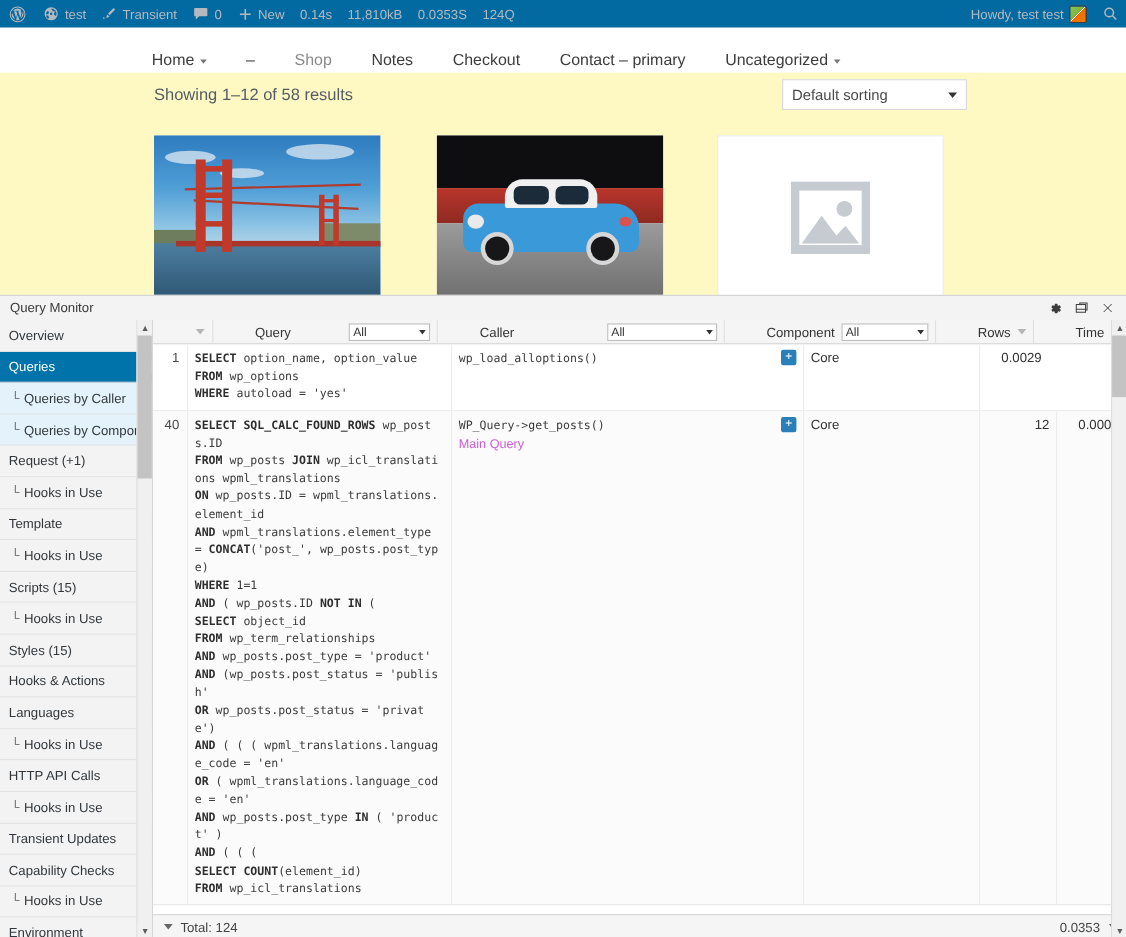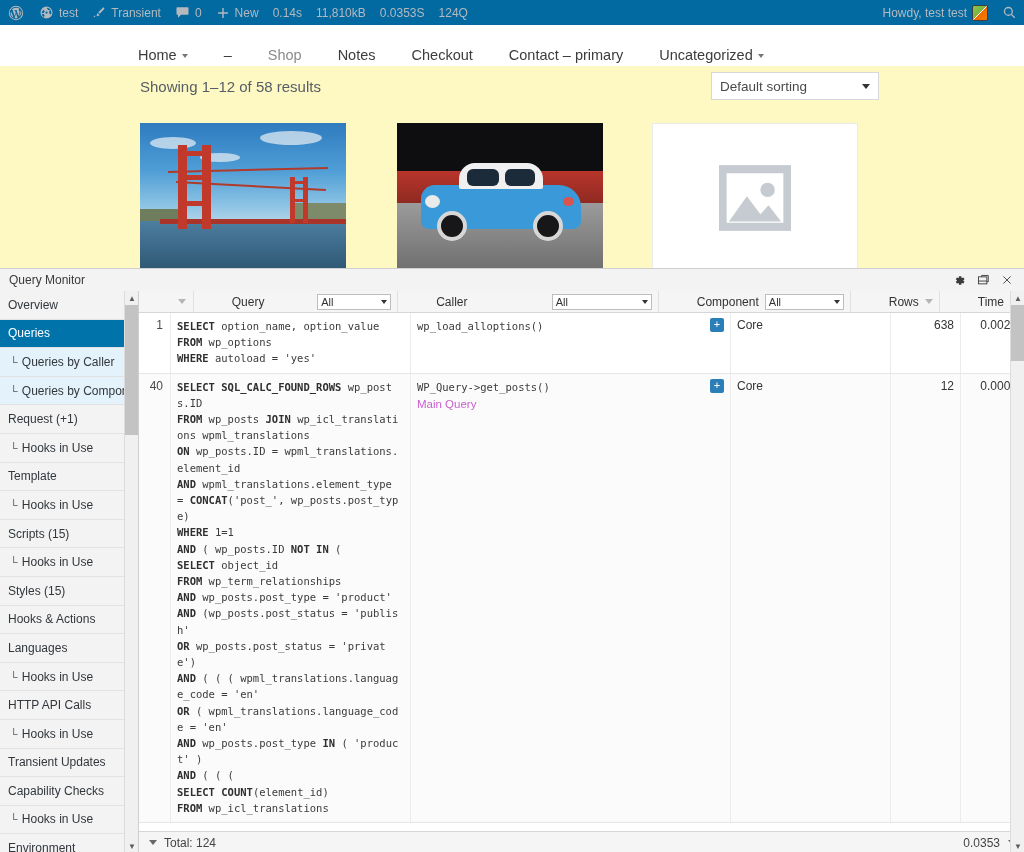--- a/index.html
+++ b/index.html
@@ -594,21 +594,20 @@
       <div id="qm-rows">
           <div class="qm-row">
             <div class="cell c-num">1</div>
             <div class="cell c-query">
               <div><span class="kw">SELECT</span> option_name, option_value</div>
               <div><span class="kw">FROM</span> wp_options</div>
               <div><span class="kw">WHERE</span> autoload = 'yes'</div>
             </div>
             <div class="cell c-caller"><span>wp_load_alloptions()</span><span class="toggle-plus">+</span></div>
             <div class="cell c-comp">Core</div>
-            <div class="cell c-rows">638</div>
             <div class="cell c-time">0.0029</div>
           </div>
           <div class="qm-row alt">
             <div class="cell c-num">40</div>
             <div class="cell c-query">
               <div><span class="kw">SELECT</span> <span class="kw">SQL_CALC_FOUND_ROWS</span> wp_posts.ID</div>
               <div><span class="kw">FROM</span> wp_posts <span class="kw">JOIN</span> wp_icl_translations wpml_translations</div>
               <div><span class="kw">ON</span> wp_posts.ID = wpml_translations.element_id</div>
               <div><span class="kw">AND</span> wpml_translations.element_type = <span class="kw">CONCAT</span>('post_', wp_posts.post_type)</div>
               <div><span class="kw">WHERE</span> 1=1</div>

